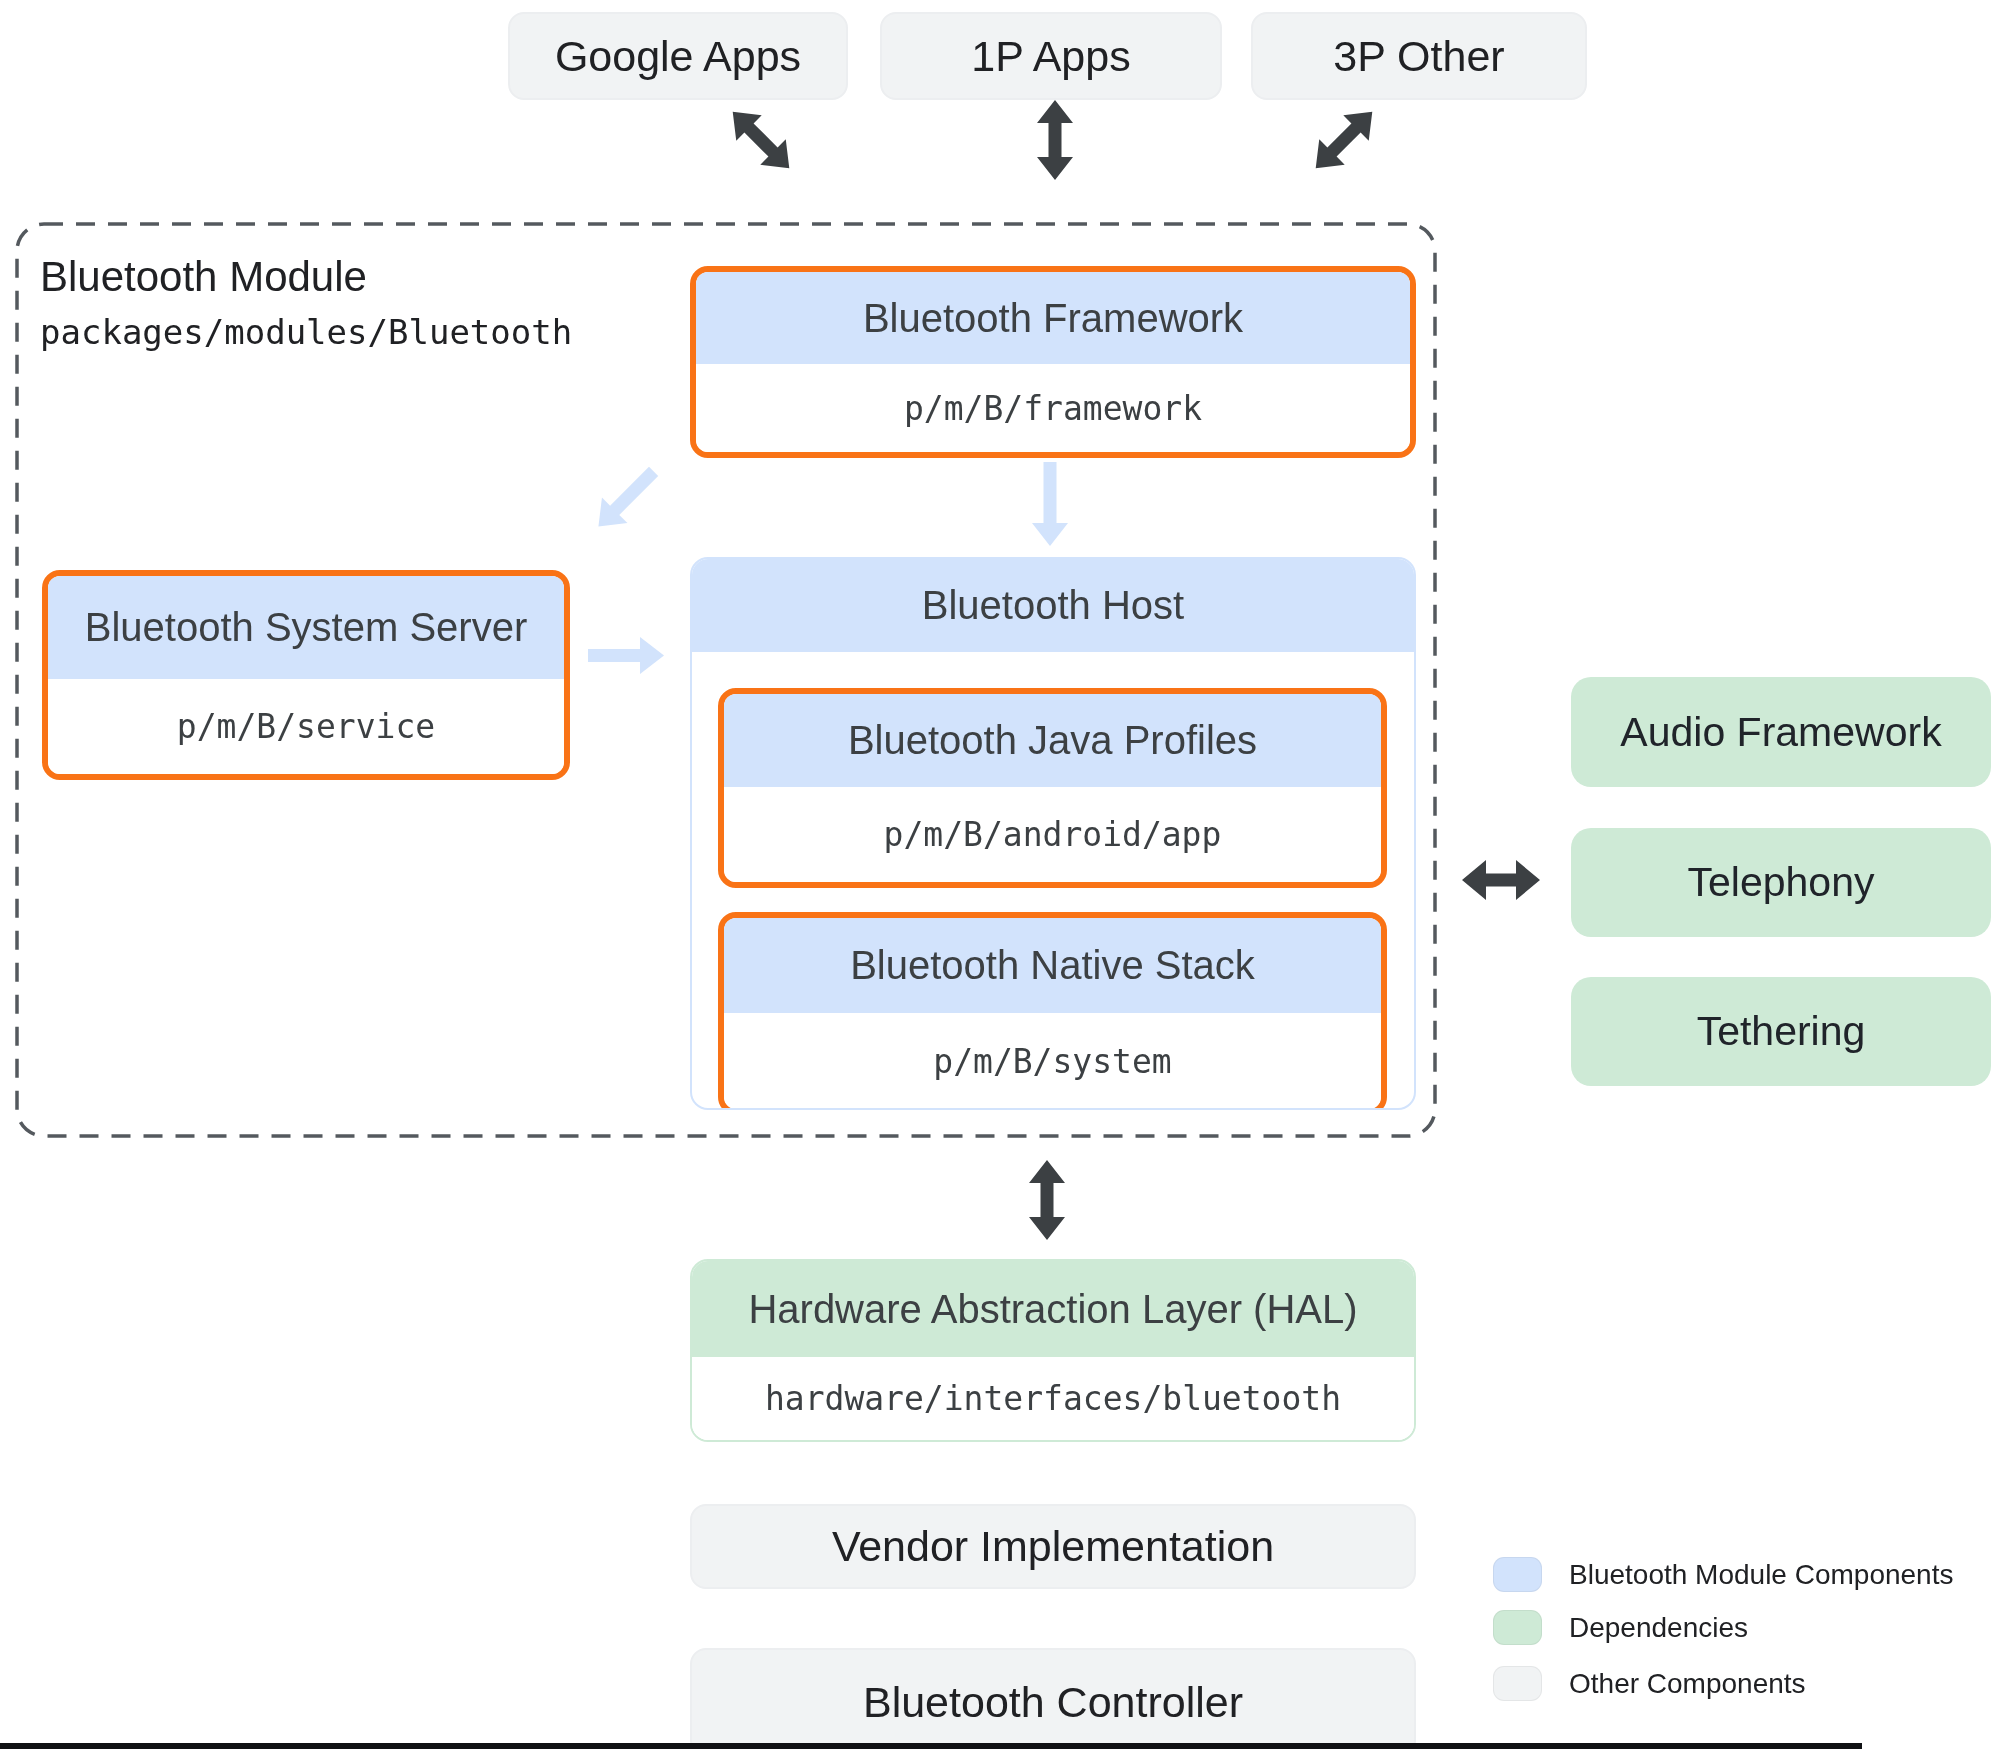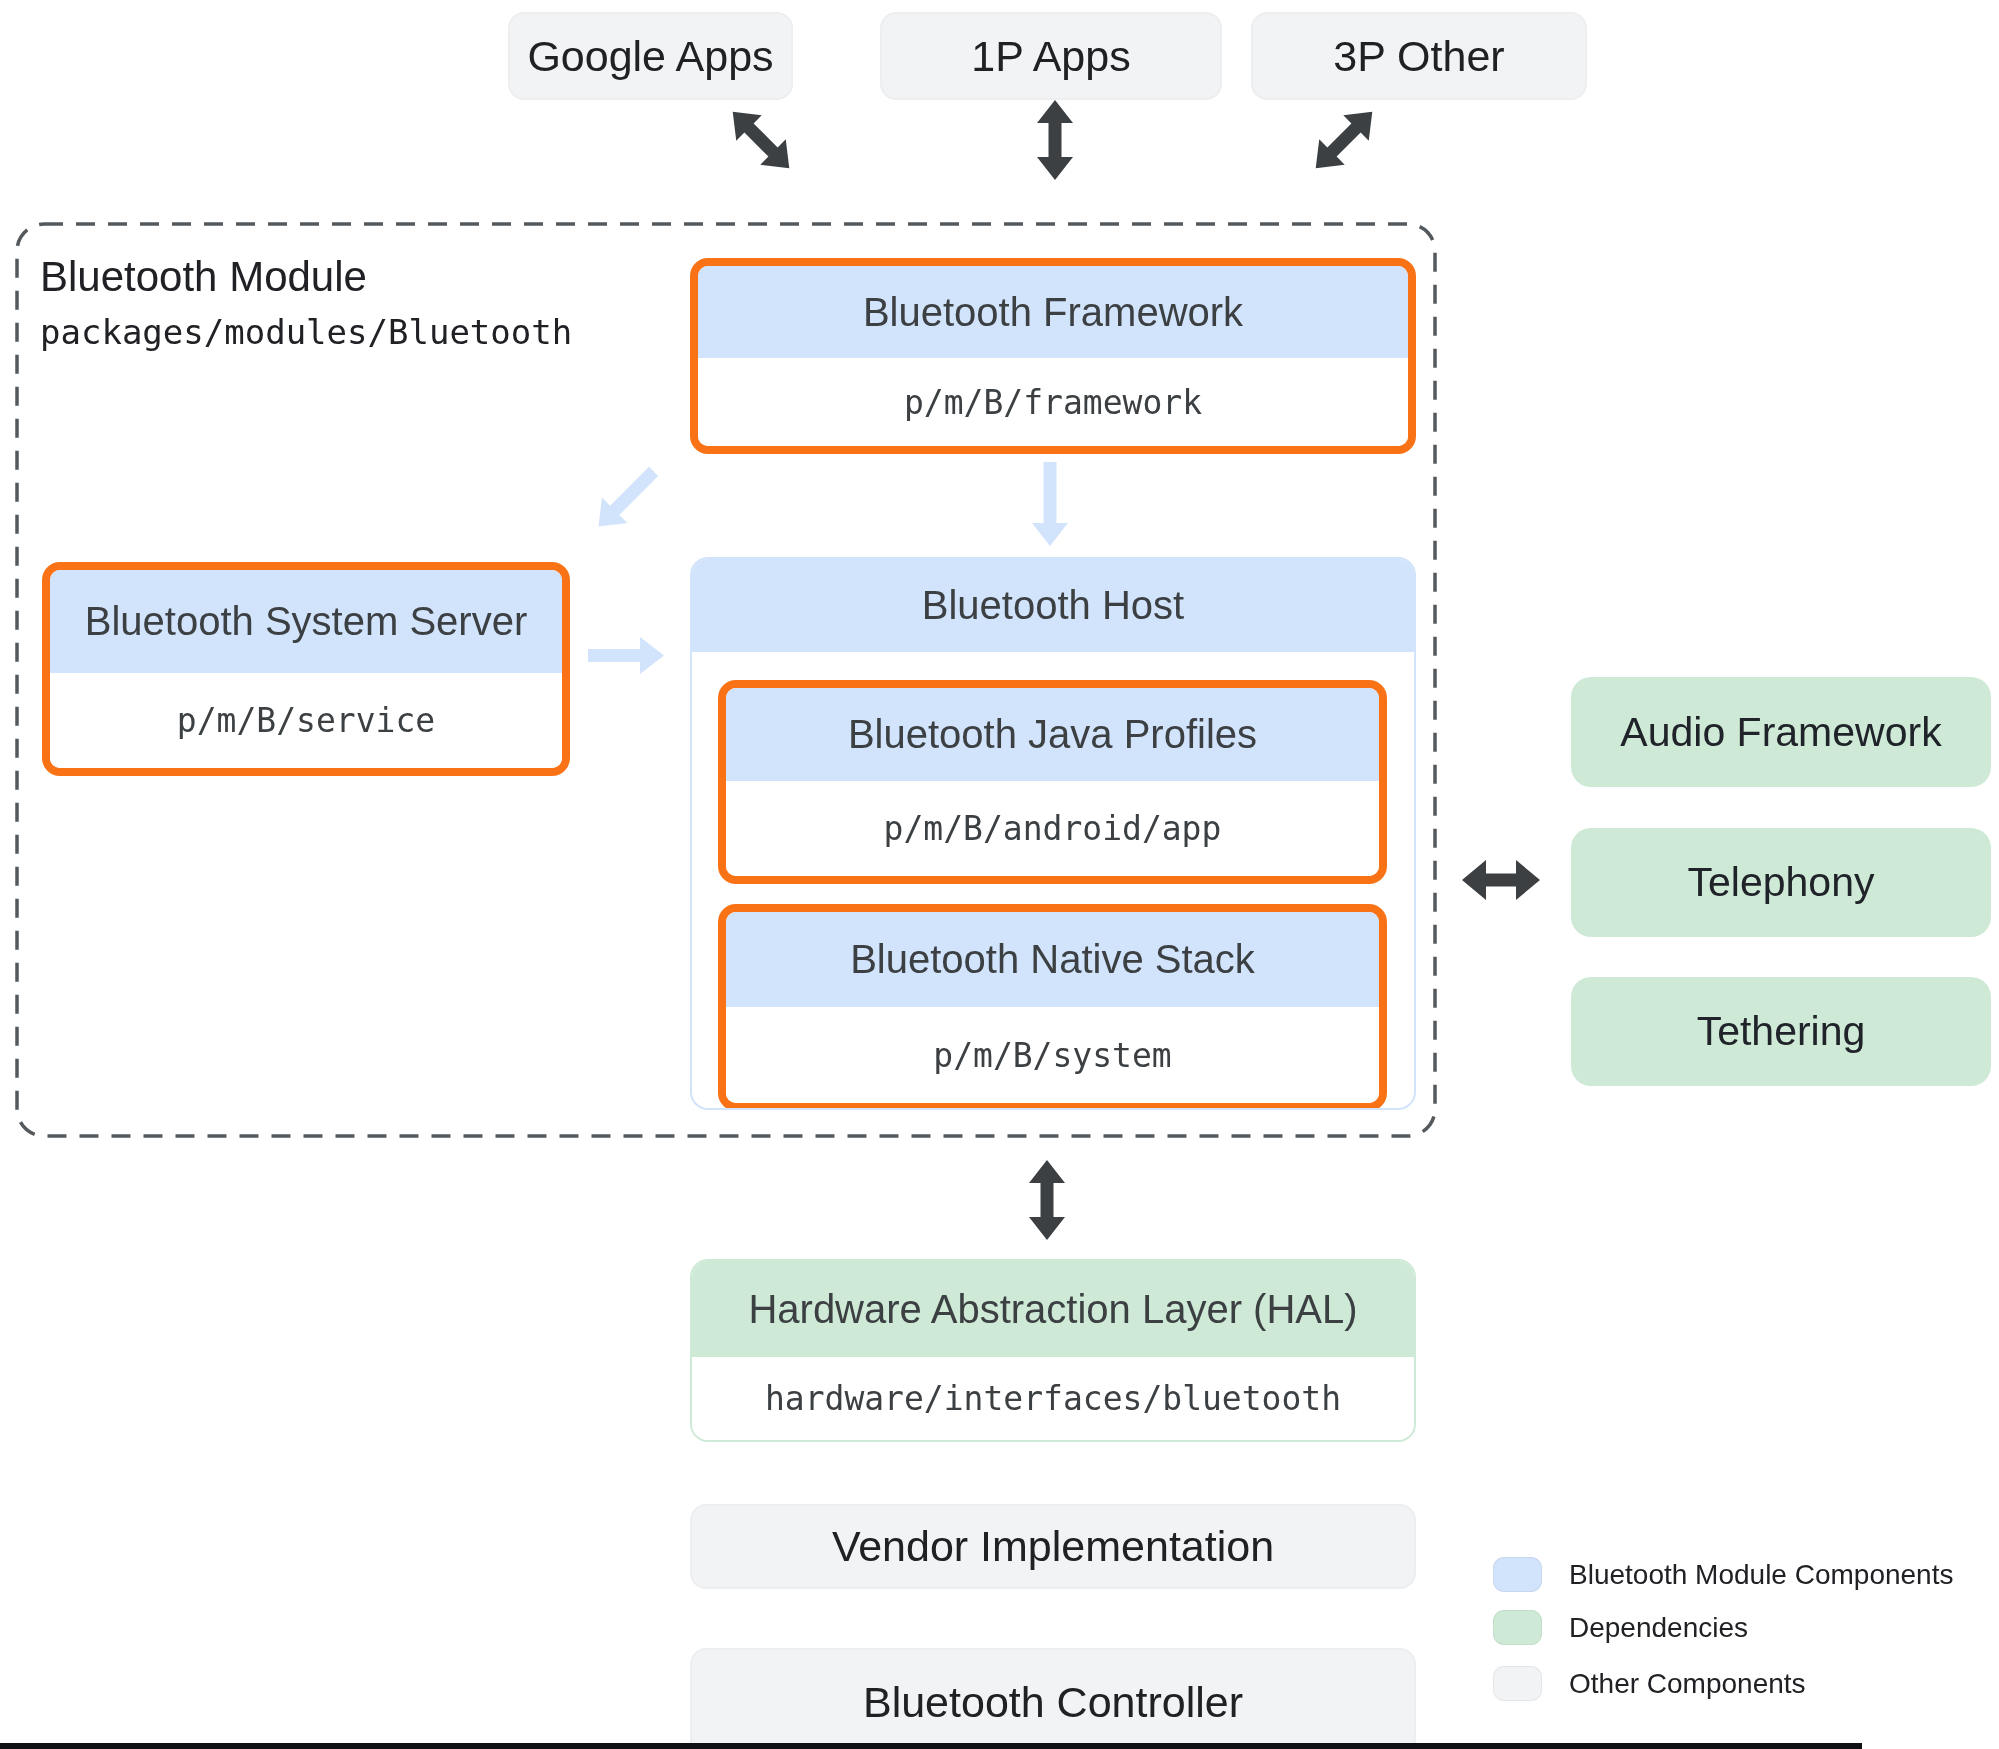--- a/index.html
+++ b/index.html
@@ -31,21 +31,21 @@
   }
 
   
   .twobox{
     border-radius:18px;
     overflow:hidden;
     box-sizing:border-box;
     background:#ffffff;
     display:flex;flex-direction:column;
   }
-  .twobox.blue{border:8px solid #f97316;}
+  .twobox.blue{border:6px solid #f97316;margin-top:8px;}
   .twobox.green{border:2px solid #ceead6;}
   .twobox .hd{
     display:flex;align-items:center;justify-content:center;
     font-size:40px;color:#3c4043;
     flex:none;
   }
   .twobox.blue .hd{background:#d2e3fc;}
   .twobox.green .hd{background:#ceead6;}
   .twobox .bd{
     display:flex;align-items:center;justify-content:center;
@@ -92,21 +92,21 @@
   .fill-dark{fill:#3c4043;}
   .fill-light{fill:#d2e3fc;}
 
   .bottom-bar{background:#101114;}
 </style>
 </head>
 <body>
 
 <div class="canvas">
 
-  <div class="abs graybox" style="left:508px;top:12px;width:285px;height:88px">
+  <div class="abs graybox" style="left:508px;top:12px;width:340px;height:88px">
     <span>Google Apps</span>
   </div>
   <div class="abs graybox" style="left:880px;top:12px;width:342px;height:88px">
     <span>1P Apps</span>
   </div>
   <div class="abs graybox" style="left:1251px;top:12px;width:336px;height:88px">
     <span>3P Other</span>
   </div>
 
   <div class="abs" style="left:743px;top:100px;width:36px;height:80px;transform:rotate(-45deg)">

